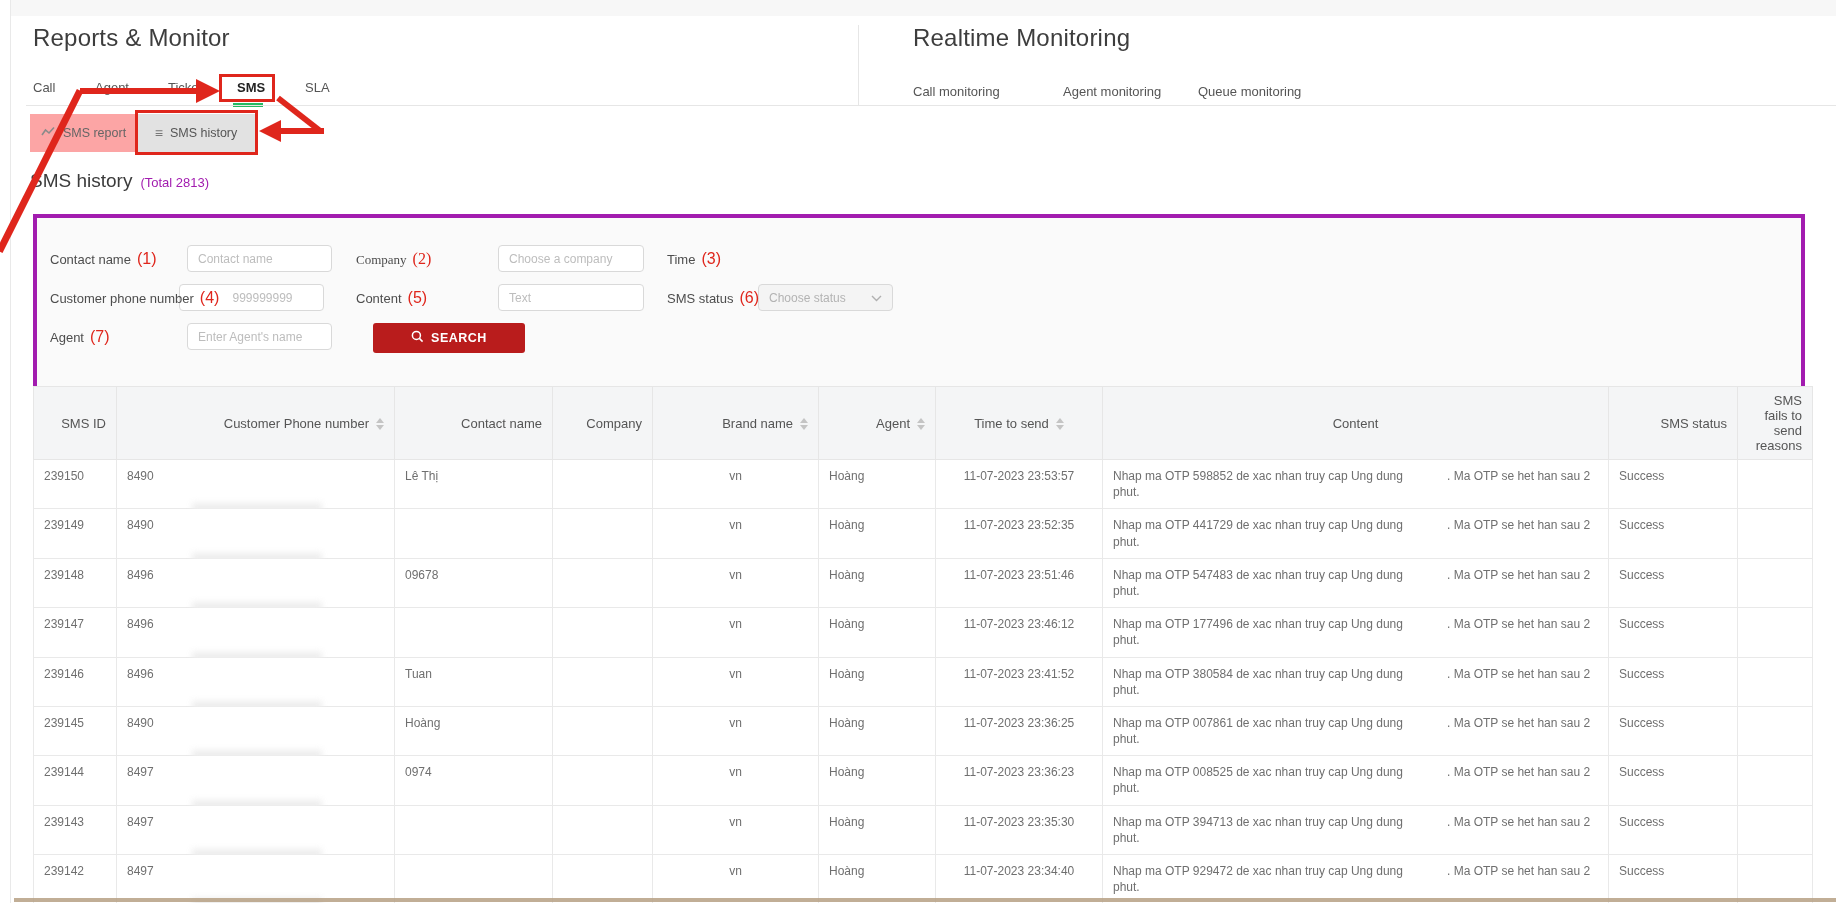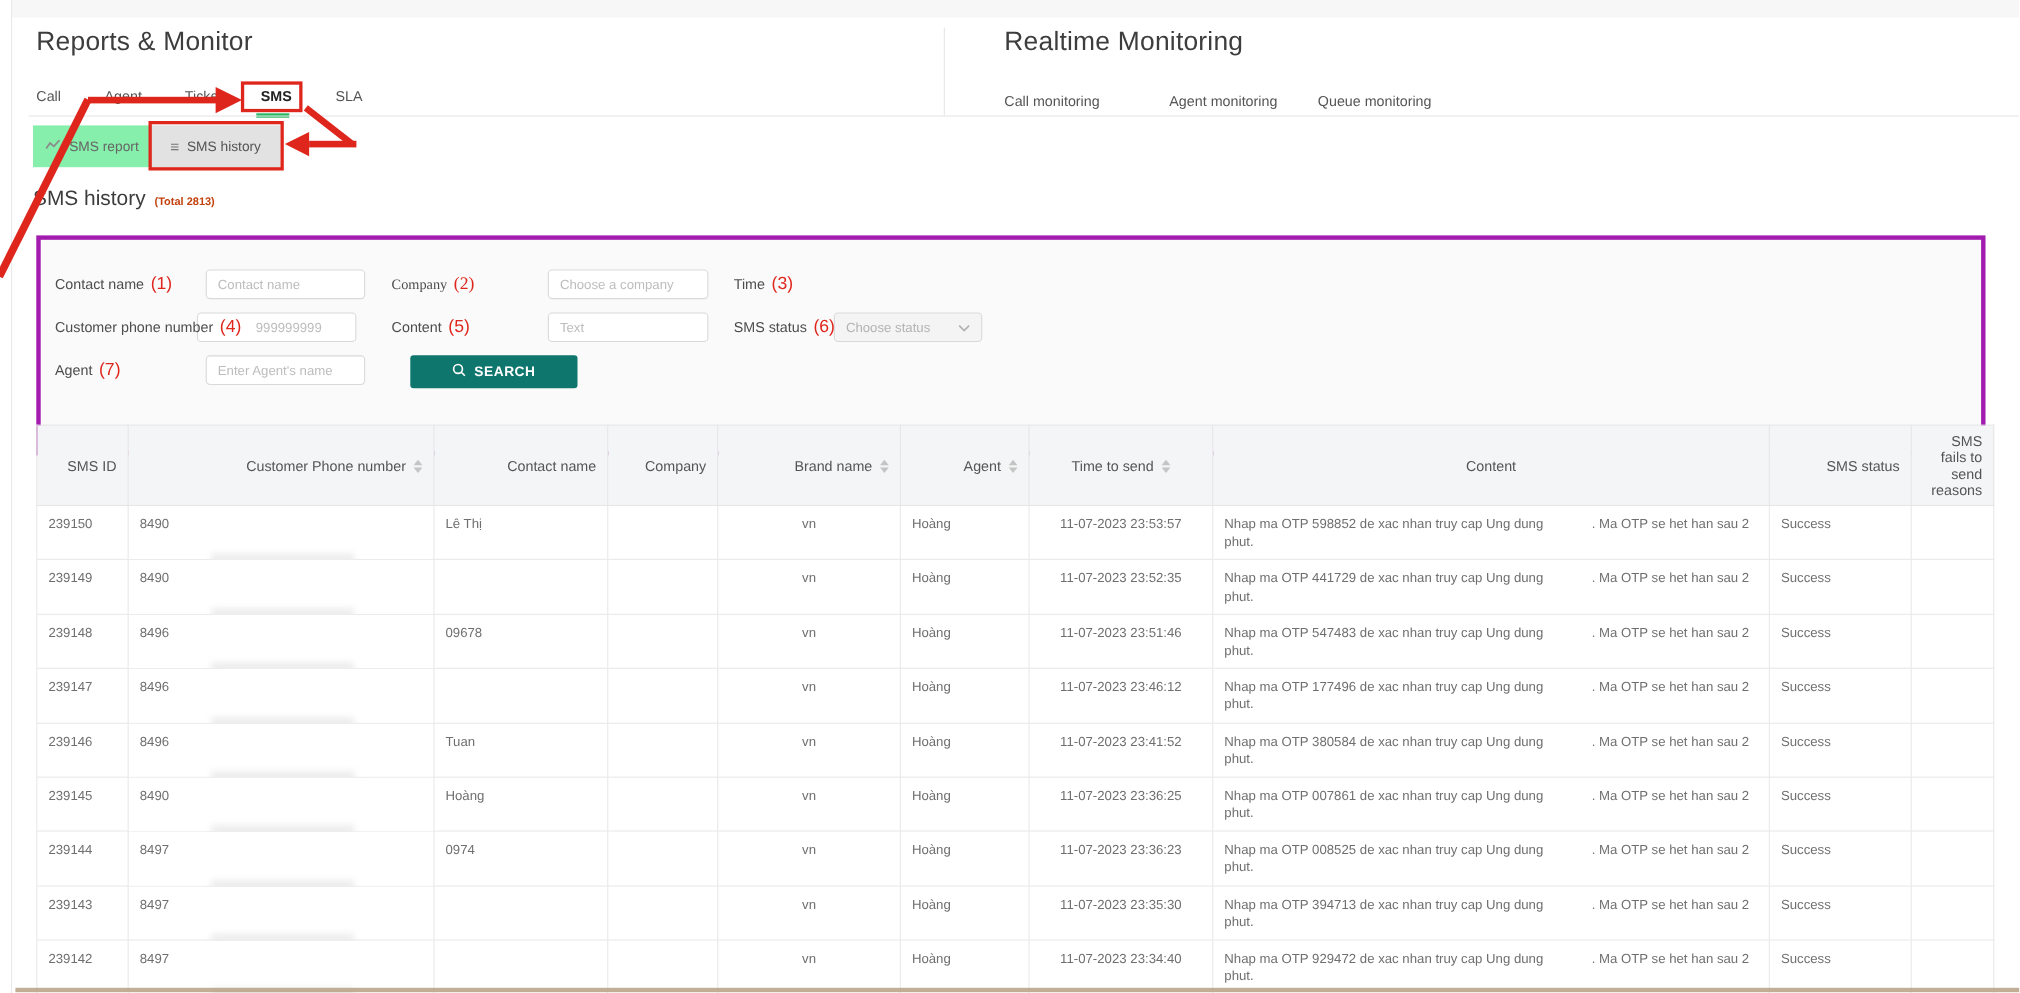--- a/index.html
+++ b/index.html
@@ -15,43 +15,43 @@
   .tab{position:absolute;top:80px;font-size:13px;color:#555;cursor:pointer;}
   .tab.active{font-weight:bold;color:#222;}
   .tab-underline{position:absolute;left:233px;top:103px;width:30px;height:4px;background:#25b864;}
   .tabs-rule{position:absolute;left:26px;top:105px;right:0;height:1px;background:#e6e6e6;}
   .v-divider{position:absolute;left:858px;top:25px;width:1px;height:80px;background:#e6e6e6;}
   .mon-link{position:absolute;top:84px;font-size:13px;color:#555;cursor:pointer;}
 
   
   .subtab{position:absolute;top:114px;height:38px;display:flex;align-items:center;justify-content:center;
           gap:7px;font-size:12.5px;color:#666;box-sizing:border-box;cursor:pointer;}
-  .subtab-report{left:30px;width:107px;background:#86efac;}
+  .subtab-report{left:30px;width:107px;background:#fca5a5;}
   .subtab-history{left:137px;width:118px;background:#e2e2e2;color:#555;}
   .list-glyph{font-size:14px;color:#777;line-height:1;}
 
   .section-title{position:absolute;left:30px;top:170px;display:flex;align-items:baseline;gap:8px;}
   .section-title .main{font-size:19px;font-weight:500;color:#3c3c3c;}
-  .section-title .total{font-size:10px;color:#c2410c;font-weight:bold;}
+  .section-title .total{font-size:13px;color:#a21caf;}
 
   
   .filter-panel{position:absolute;left:33px;top:214px;width:1772px;height:200px;box-sizing:border-box;
                 background:#fafafa;border:4px solid #a21caf;}
   .f-label{position:absolute;font-size:13px;color:#4d4d4d;line-height:27px;white-space:nowrap;z-index:5;}
   .f-ann{color:#df261c;font-size:16px;margin-left:6px;}
   .f-input{position:absolute;height:27px;box-sizing:border-box;border:1px solid #d9d9d9;border-radius:4px;
            background:#fff;font-size:12px;color:#555;padding:0 10px;outline:none;z-index:1;
            font-family:"Liberation Sans",sans-serif;}
   .f-input::placeholder{color:#bdbdbd;}
   .date-range{position:absolute;height:27px;box-sizing:border-box;border:1px solid #d9d9d9;border-radius:4px;
               background:#fff;display:flex;align-items:center;gap:14px;padding:0 12px;font-size:12px;color:#555;cursor:pointer;}
   .status-select{position:absolute;height:27px;box-sizing:border-box;border:1px solid #d9d9d9;border-radius:4px;
                  background:#f4f4f4;display:flex;align-items:center;justify-content:space-between;
                  padding:0 10px;font-size:12px;color:#b3b3b3;cursor:pointer;}
-  .search-btn{position:absolute;height:30px;box-sizing:border-box;background:#0f766e;border:none;border-radius:3px;
+  .search-btn{position:absolute;height:30px;box-sizing:border-box;background:#b91c1c;border:none;border-radius:3px;
               color:#fff;font-size:12.5px;font-weight:bold;letter-spacing:.5px;display:flex;align-items:center;
               justify-content:center;gap:7px;cursor:pointer;font-family:"Liberation Sans",sans-serif;}
 
   
   .sms-table{position:absolute;left:33px;top:386px;width:1779px;border-collapse:collapse;table-layout:fixed;}
   .sms-table th{height:71px;box-sizing:border-box;background:#f4f5f6;border:1px solid #e6e6e6;
                 font-weight:normal;font-size:13px;color:#555;text-align:right;padding:6px 10px;vertical-align:middle;}
   .sms-table th.center,.sms-table td.center{text-align:center;}
   .sms-table td{height:47.5px;box-sizing:border-box;border:1px solid #e9e9e9;background:#fff;
                 font-size:12px;color:#6f6f6f;padding:8px 10px;vertical-align:top;line-height:1.35;}

